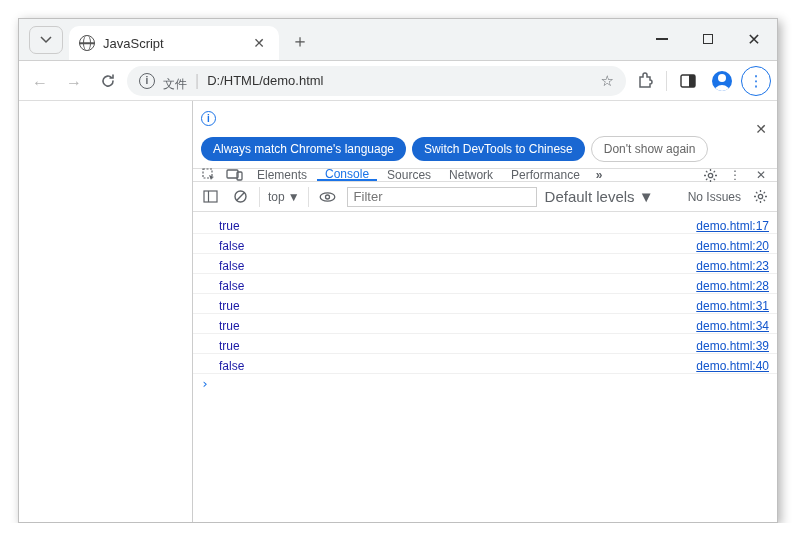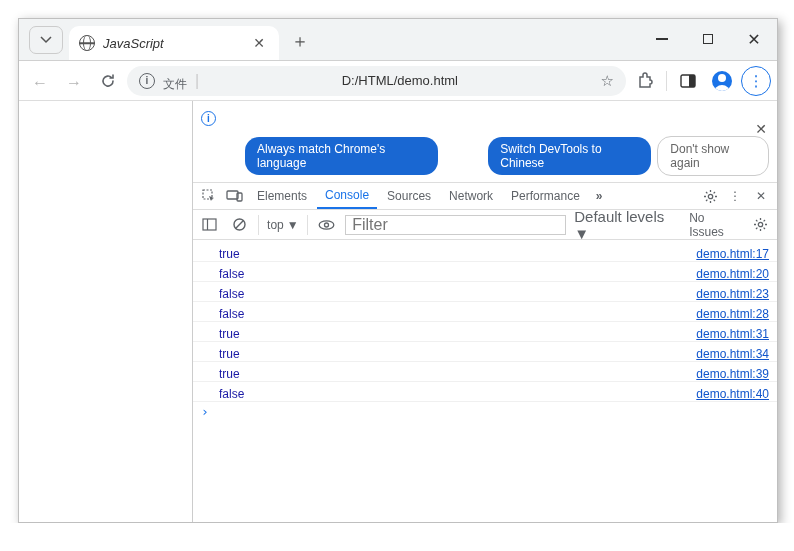--- a/index.html
+++ b/index.html
@@ -4,64 +4,64 @@
 <style>
 * { box-sizing: border-box; margin: 0; padding: 0; font-family: "Segoe UI", Arial, sans-serif; }
 body { background: #fff; padding: 18px 12px 0 18px; }
 .win { width: 760px; height: 505px; border: 1px solid #bfbfbf; background: #fff; position: relative; box-shadow: 3px 3px 10px rgba(0,0,0,.3); }
 .titlebar { height: 42px; background: #f1f3f4; border-bottom: 1px solid #d0d0d0; display: flex; align-items: flex-end; }
 .tab-drop { width: 34px; height: 28px; border: 1px solid #ccc; border-radius: 7px; margin: 0 6px 6px 10px; display: flex; align-items: center; justify-content: center; color: #555; }
 .tab { height: 34px; background: #fff; border-radius: 10px 10px 0 0; display: flex; align-items: center; padding: 0 10px; min-width: 210px; position: relative; }
 .tab .globe { width: 16px; height: 16px; border: 1.5px solid #555; border-radius: 50%; margin-right: 8px; position: relative; }
 .tab .globe::before { content: ""; position: absolute; left: 50%; top: -1px; bottom: -1px; width: 6px; border: 1.5px solid #555; border-top: 0; border-bottom: 0; border-radius: 50%; transform: translateX(-50%); }
 .tab .globe::after { content: ""; position: absolute; top: 50%; left: -1px; right: -1px; height: 1.5px; background: #555; transform: translateY(-50%); }
-.tab-title { font-size: 13px; color: #333; flex: 1; font-style: italic; }
+.tab-title { font-size: 13px; color: #333; flex: 1; }
 .tab-x { color: #555; font-size: 14px; padding: 2px 4px; }
 .newtab { width: 30px; height: 30px; display: flex; align-items: center; justify-content: center; color: #555; font-size: 18px; margin: 0 0 4px 6px; }
 .winctrl { margin-left: auto; display: flex; }
 .winctrl div { width: 46px; height: 42px; display: flex; align-items: center; justify-content: center; color: #333; }
 .winctrl .sq { width: 10px; height: 10px; border: 1.2px solid #333; }
 .winctrl .dash { width: 12px; height: 1.5px; background: #333; }
 .toolbar { height: 40px; display: flex; align-items: center; padding: 0 6px; gap: 4px; border-bottom: 1px solid #ddd; }
 .navbtn { width: 30px; height: 30px; display: flex; align-items: center; justify-content: center; color: #5f6368; border-radius: 50%; font-size: 16px; }
 .dim { color: #b5b5b5; }
 .addr { flex: 1; height: 30px; background: #f1f3f4; border-radius: 15px; display: flex; align-items: center; padding: 0 12px; gap: 8px; color: #5f6368; }
 .addr .info { width: 16px; height: 16px; border: 1.5px solid #5f6368; border-radius: 50%; display: flex; align-items: center; justify-content: center; font-size: 10px; font-weight: bold; }
 .addr-label { font-size: 12px; color: #5f6368; margin-top: 8px; }
-.addr-url { font-size: 13px; color: #333; flex: 1; text-align: center; }
+.addr-url { font-size: 13px; color: #333; flex: 1; }
 .addr-star { color: #5f6368; font-size: 15px; }
 .rbtn { width: 30px; height: 30px; display: flex; align-items: center; justify-content: center; color: #5f6368; }
 .vdiv { width: 1px; height: 20px; background: #ddd; margin: 0 2px; }
 .avatar { width: 20px; height: 20px; background: #1a73e8; border-radius: 50%; position: relative; overflow: hidden; }
 .avatar::before { content: ""; position: absolute; width: 8px; height: 8px; background: #fff; border-radius: 50%; top: 3px; left: 6px; }
 .avatar::after { content: ""; position: absolute; width: 16px; height: 10px; background: #fff; border-radius: 8px 8px 0 0; bottom: -4px; left: 2px; }
 .menu-dots { width: 30px; height: 30px; border: 1.5px solid #1a73e8; border-radius: 50%; display: flex; align-items: center; justify-content: center; color: #1a73e8; font-size: 15px; }
 .body-split { display: flex; height: calc(100% - 82px); }
 .page { width: 174px; background: #fff; border-right: 1px solid #ccc; }
 .devtools { flex: 1; background: #fff; display: flex; flex-direction: column; font-size: 12px; }
 .banner { padding-top: 6px; position: relative; }
 .banner-row1 { display: flex; align-items: center; padding: 4px 8px; gap: 7px; }
 .info-ic { width: 15px; height: 15px; border: 1.5px solid #1a73e8; border-radius: 50%; display: flex; align-items: center; justify-content: center; color: #1a73e8; font-size: 10px; font-weight: bold; }
 .banner-text { font-size: 12px; color: #333; }
 .banner-x { position: absolute; right: 10px; top: 20px; color: #555; font-size: 14px; cursor: pointer; }
 .banner-row2 { display: flex; align-items: center; padding: 6px 8px; gap: 6px; }
-.pill { background: #1967d2; color: #fff; border-radius: 14px; padding: 5px 12px; font-size: 12px; cursor: pointer; margin-left: 44px; }
+.pill { background: #1967d2; color: #fff; border-radius: 14px; padding: 5px 12px; font-size: 12px; cursor: pointer; }
 .pill-out { background: #fff; color: #666; border: 1px solid #ccc; border-radius: 14px; padding: 5px 12px; font-size: 12px; cursor: pointer; }
-.dtabs { display: flex; align-items: center; border-top: 1px solid #ddd; border-bottom: 1px solid #ddd; height: 28px; padding: 0 4px; gap: 2px; }
+.dtabs { display: flex; align-items: center; border-top: 1px solid #ddd; border-bottom: 1px solid #ddd; height: 14px; padding: 0 4px; gap: 2px; }
 .dicon { width: 24px; height: 24px; display: flex; align-items: center; justify-content: center; color: #5f6368; }
 .dtab { padding: 0 8px; height: 100%; display: flex; align-items: center; color: #5f6368; font-size: 12px; cursor: pointer; }
 .dtab.active { color: #1a73e8; border-bottom: 2px solid #1a73e8; }
 .dtabs .spacer { flex: 1; }
 .dmore { color: #5f6368; padding: 0 6px; font-weight: bold; }
 .gear { width: 22px; height: 22px; display: flex; align-items: center; justify-content: center; }
 .filterbar { display: flex; align-items: center; height: 30px; border-bottom: 1px solid #ddd; padding: 0 6px; gap: 8px; }
 .fb-icon { width: 22px; height: 22px; display: flex; align-items: center; justify-content: center; color: #5f6368; }
 .fb-sep { width: 1px; height: 20px; background: #e0e0e0; }
 .fb-drop { color: #5f6368; font-size: 12px; display: flex; align-items: center; gap: 3px; }
-.filter-input { border: 1px solid #ccc; height: 20px; padding: 0 6px; font-size: 16px; color: #888; flex: 0 0 170px; background: #fff; }
+.filter-input { border: 1px solid #ccc; height: 20px; padding: 0 6px; font-size: 13px; color: #888; flex: 0 0 170px; background: #fff; }
 .levels { color: #5f6368; font-size: 15px; }
 .noiss { color: #5f6368; font-size: 12px; margin-left: auto; }
 .console-body { flex: 1; overflow: auto; padding: 2px 0; }
 .crow { display: flex; align-items: flex-end; height: 20px; border-bottom: 1px solid #f0f0f0; padding: 0 8px 0 26px; font-family: Menlo, Consolas, monospace; font-size: 12px; }
 .cval { color: #1a1aa6; }
 .csrc { margin-left: auto; color: #1155cc; text-decoration: underline; cursor: pointer; }
 .prompt { padding: 2px 8px; color: #1a73e8; font-family: monospace; font-size: 13px; }
 svg { display: block; }
 </style>
 </head>

